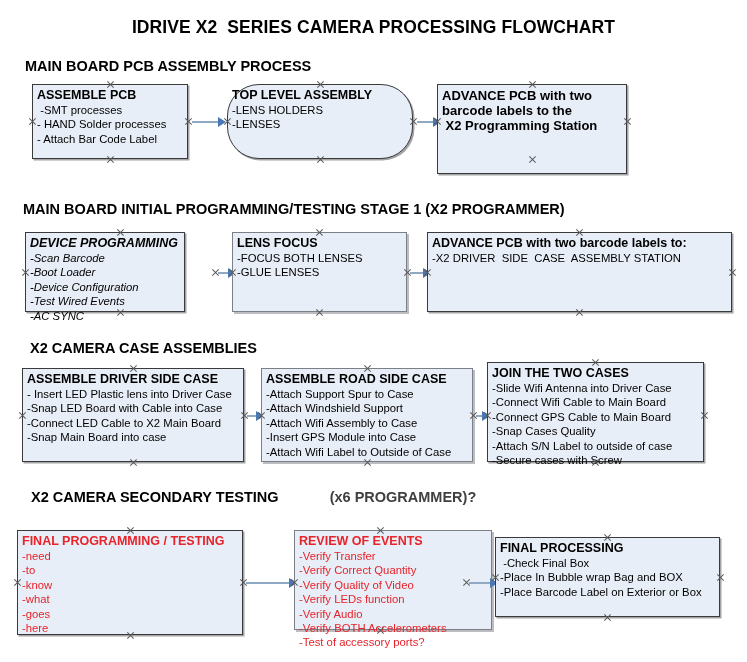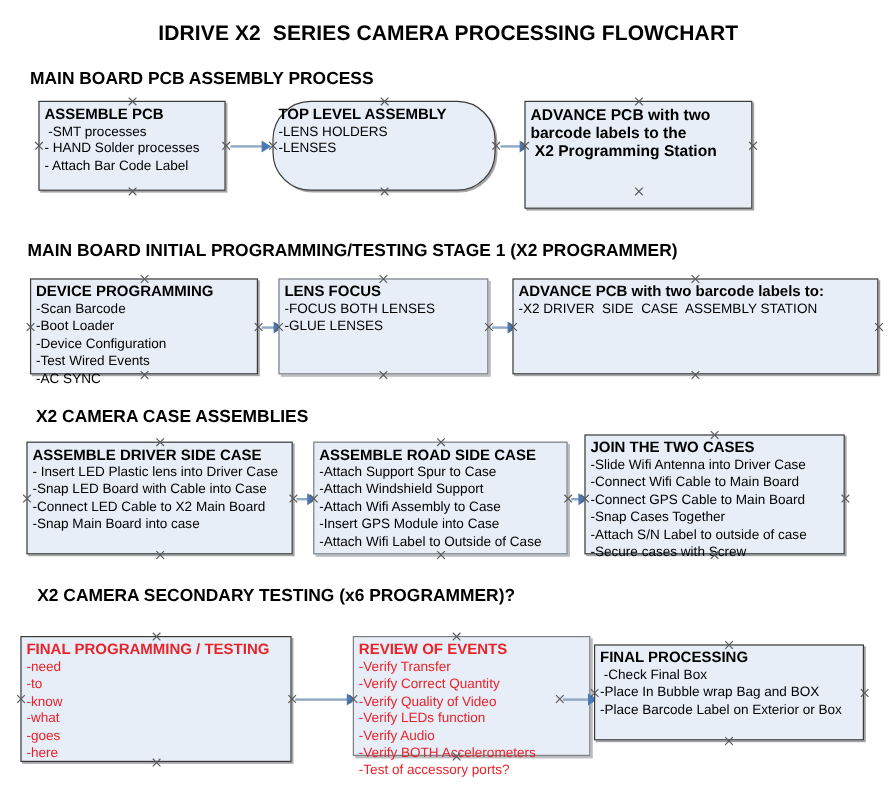--- a/index.html
+++ b/index.html
@@ -29,21 +29,22 @@
     letter-spacing: 0.1px;
     white-space: pre;
   }
   .section-head {
     position: absolute;
     font-size: 14.5px;
     font-weight: bold;
     white-space: nowrap;
   }
   .section-head .accent {
-    color: #000000;
+    color: #404040;
+    margin-left: 47px;
   }
   .node {
     position: absolute;
     background: #e8eef7;
     border: 1px solid #3a3a3a;
     box-sizing: border-box;
     box-shadow: 1.5px 1.5px 0 rgba(90,90,95,0.55);
     padding: 3px 4px 2px 4px;
   }
   .node.gray-border {
@@ -148,21 +149,21 @@
   </div>
   <div class="handle" style="left:528px; top:80px;"></div>
   <div class="handle" style="left:528px; top:155px;"></div>
   <div class="handle" style="left:433px; top:117px;"></div>
   <div class="handle" style="left:623px; top:117px;"></div>
 
   <div class="section-head" style="left:23px; top:201px;">
     <span>MAIN BOARD INITIAL PROGRAMMING/TESTING STAGE 1 (X2 PROGRAMMER)</span>
   </div>
 
-  <div class="node" style="left:25px; top:232px; width:190px; height:80px;">
+  <div class="node" style="left:25px; top:232px; width:160px; height:80px;font-style:italic;">
     <div class="title">DEVICE PROGRAMMING</div>
     <div class="line">-Scan Barcode</div>
     <div class="line">-Boot Loader</div>
     <div class="line">-Device Configuration</div>
     <div class="line">-Test Wired Events</div>
     <div class="line">-AC SYNC</div>
   </div>
   <div class="handle" style="left:116px; top:228px;"></div>
   <div class="handle" style="left:116px; top:308px;"></div>
   <div class="handle" style="left:21px;  top:268px;"></div>
@@ -226,21 +227,21 @@
   <div class="handle" style="left:469px; top:411px;"></div>
 
   <div class="conn" style="left:476px; top:415px; width:10px;"></div>
   <div class="arrowhead" style="left:482px; top:411px;"></div>
 
   <div class="node" style="left:487px; top:362px; width:217px; height:100px;">
     <div class="title">JOIN THE TWO CASES</div>
     <div class="line">-Slide Wifi Antenna into Driver Case</div>
     <div class="line">-Connect Wifi Cable to Main Board</div>
     <div class="line">-Connect GPS Cable to Main Board</div>
-    <div class="line">-Snap Cases Together</div>
+    <div class="line">-Snap Cases Quality</div>
     <div class="line">-Attach S/N Label to outside of case</div>
     <div class="line">-Secure cases with Screw</div>
   </div>
   <div class="handle" style="left:591px; top:358px;"></div>
   <div class="handle" style="left:591px; top:458px;"></div>
   <div class="handle" style="left:483px; top:411px;"></div>
   <div class="handle" style="left:700px; top:411px;"></div>
 
   <div class="section-head" style="left:31px; top:489px;">
     <span>X2 CAMERA SECONDARY TESTING </span><span class="accent">(x6 PROGRAMMER)?</span>

